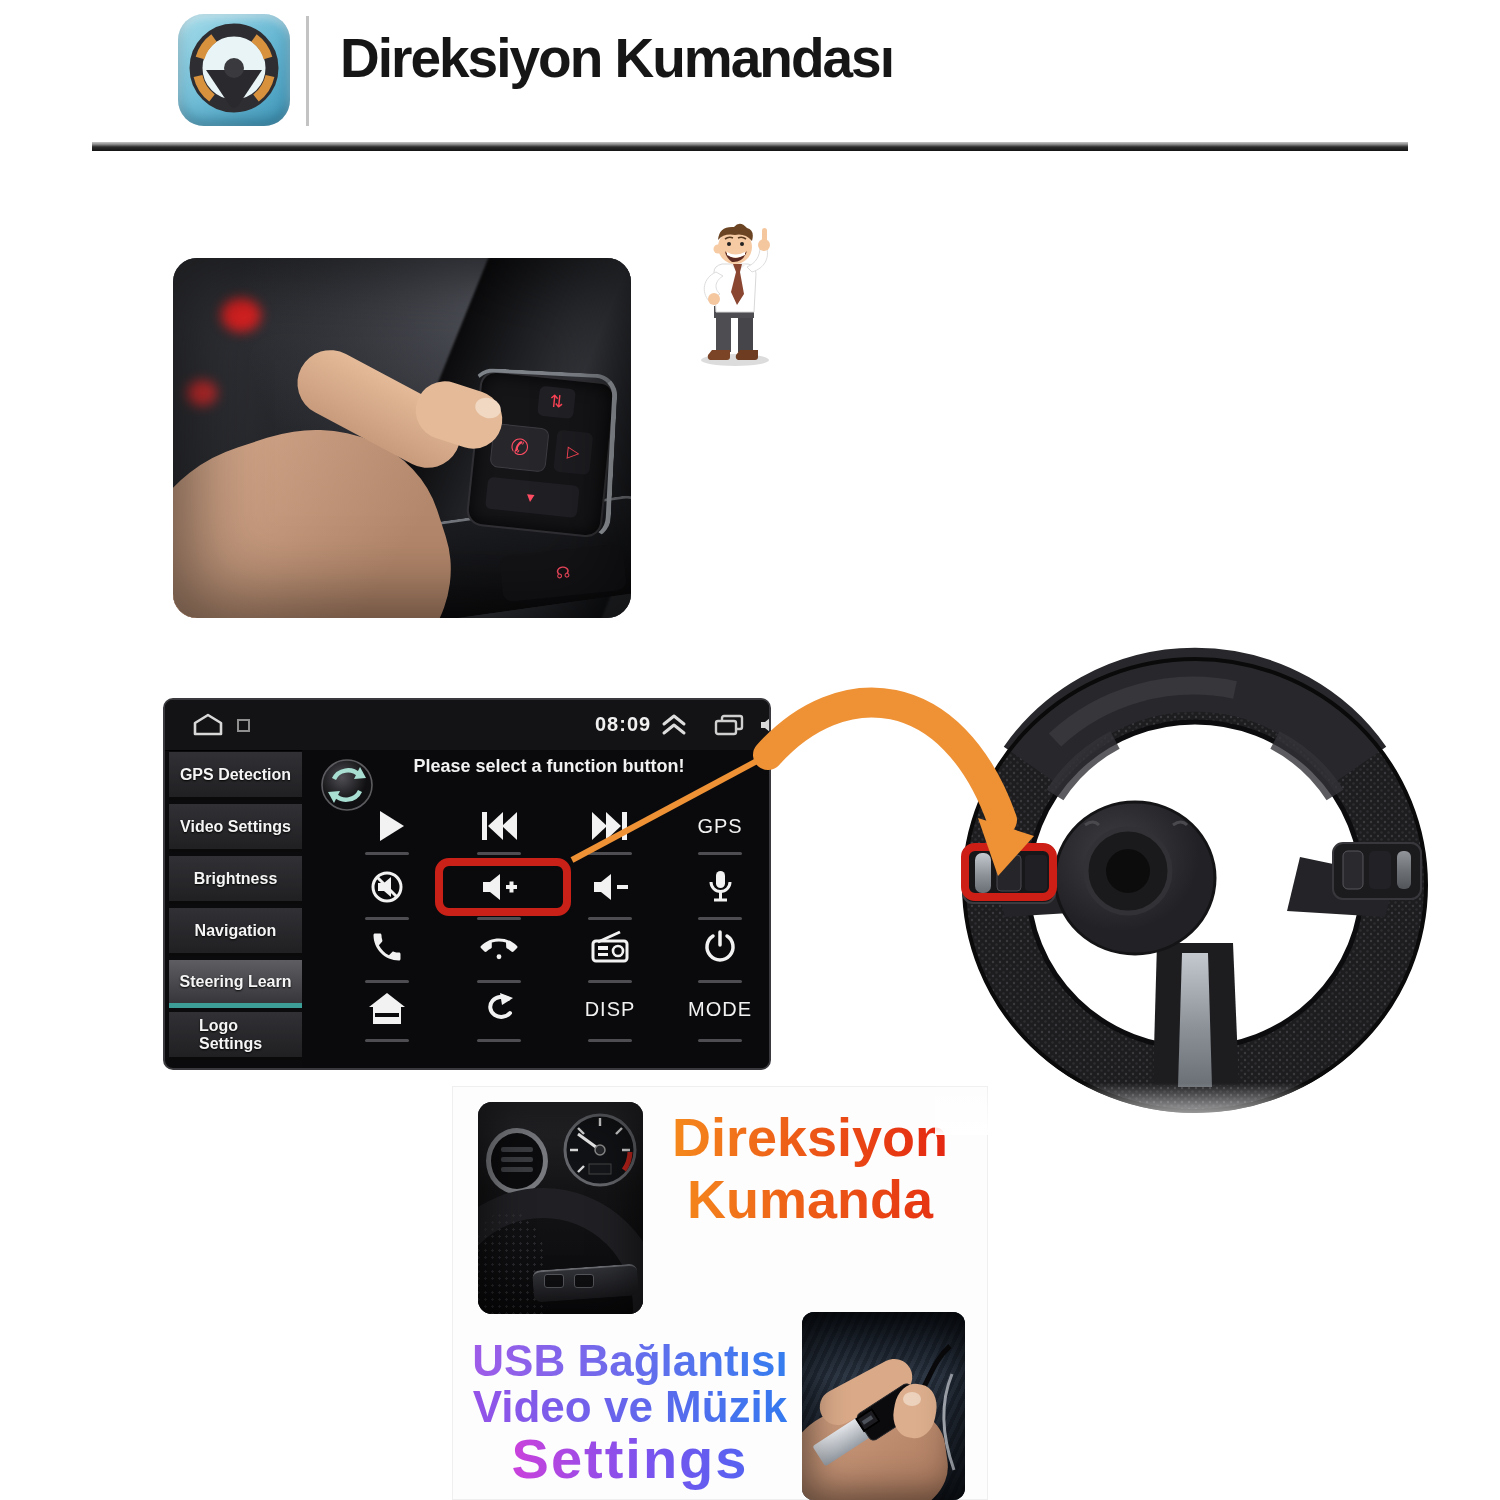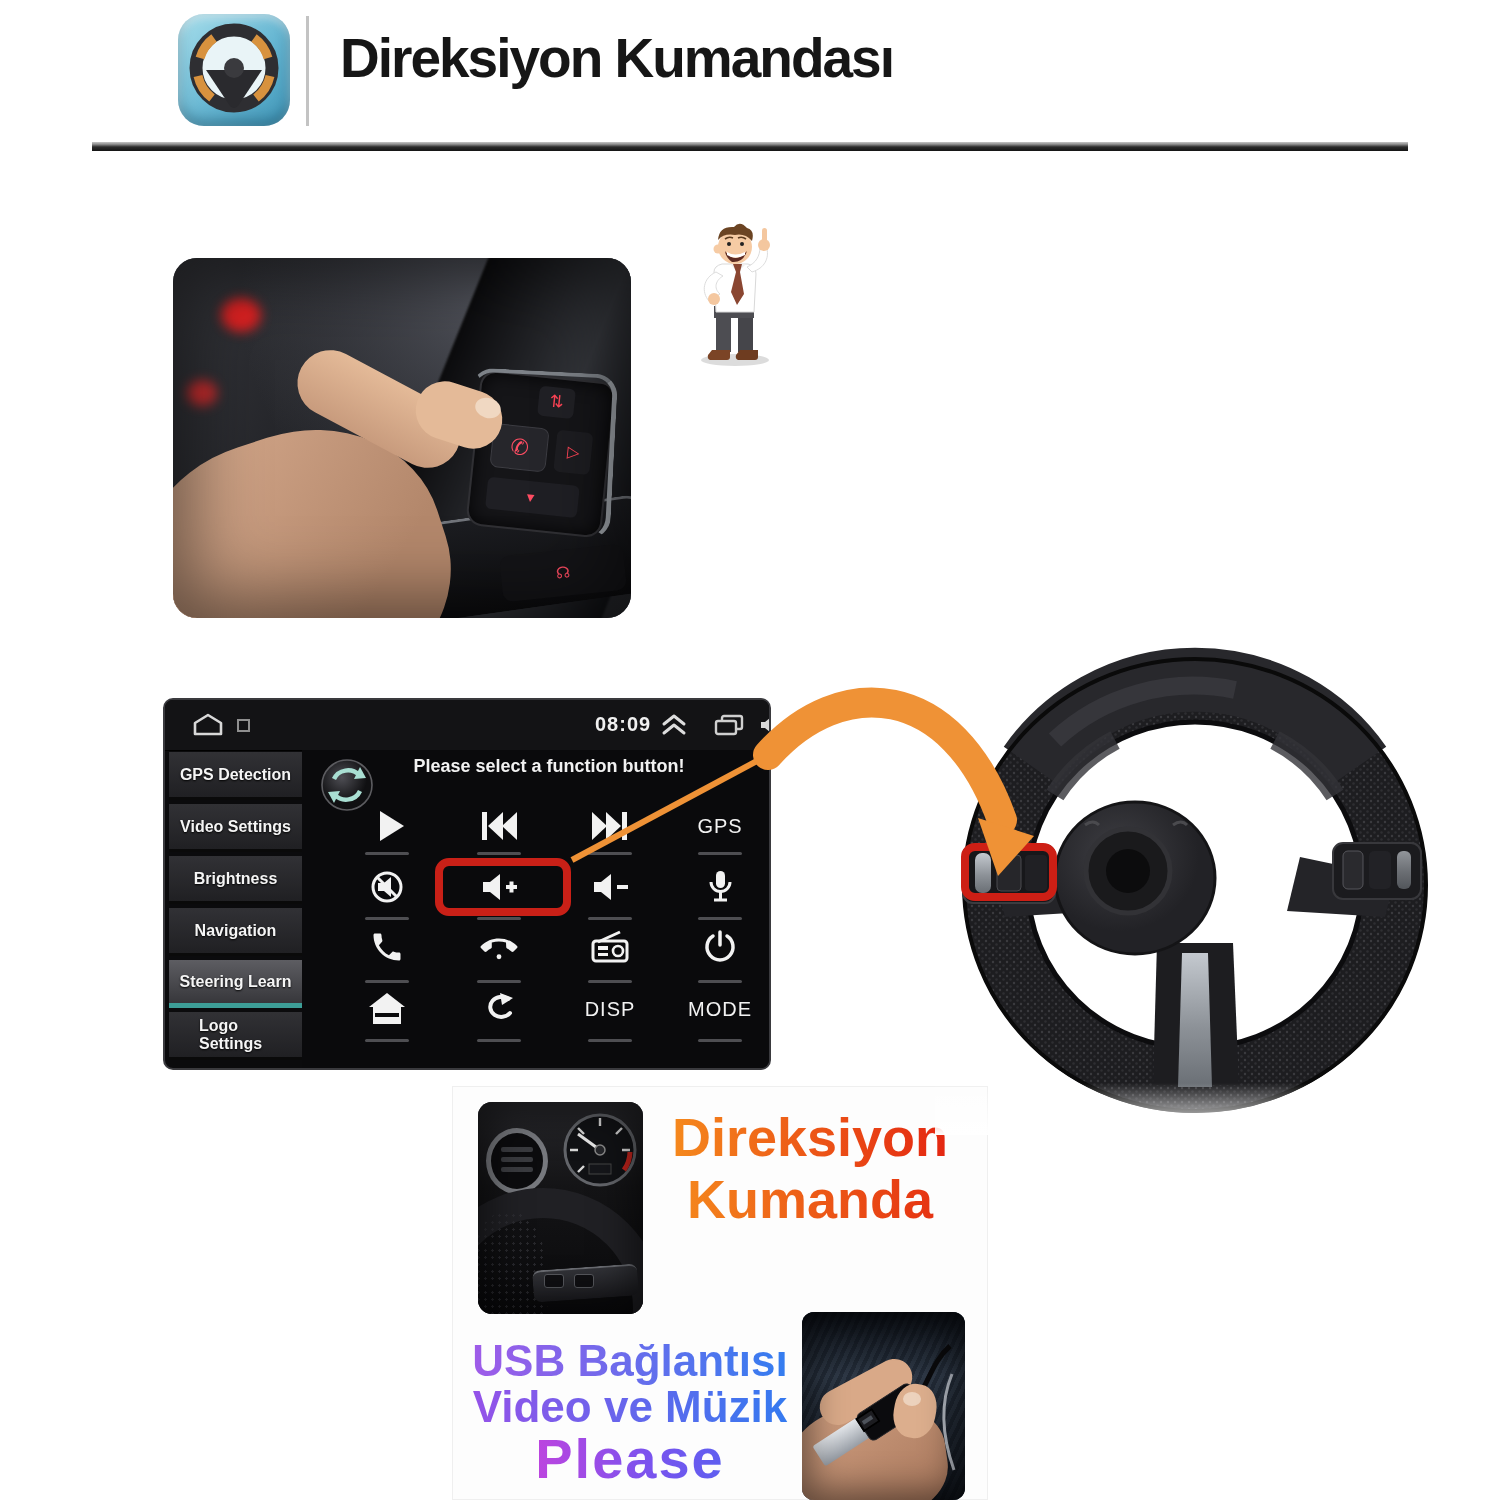--- a/index.html
+++ b/index.html
@@ -446,21 +446,21 @@
     <div class="abs p2-btn" style="left:66px;"></div>
     <div class="abs p2-btn" style="left:96px;"></div>
     <div class="abs p2-vig"></div>
   </div>
 
   <div class="abs gtext l-dir">Direksiyon</div>
   <div class="abs gtext l-kum">Kumanda</div>
 
   <div class="abs gtext l-usb">USB Bağlantısı</div>
   <div class="abs gtext l-vid">Video ve Müzik</div>
-  <div class="abs gtext l-oyn">Please</div>
+  <div class="abs gtext l-oyn">Settings</div>
 
   <div class="abs photo3">
     <div class="abs p3-seat"></div>
     <div class="abs p3-shade"></div>
     <svg class="abs" style="left:0;top:0;" width="163" height="188" viewBox="0 0 163 188">
       <path d="M116 86 C128 66 132 48 148 34" fill="none" stroke="#0a0a0c" stroke-width="5"></path>
       <path d="M150 62 C136 96 142 130 152 158" fill="none" stroke="#c9ced6" stroke-width="3" opacity="0.85"></path>
     </svg>
     <div class="abs p3-palm"></div>
     <div class="abs p3-finger"></div>

